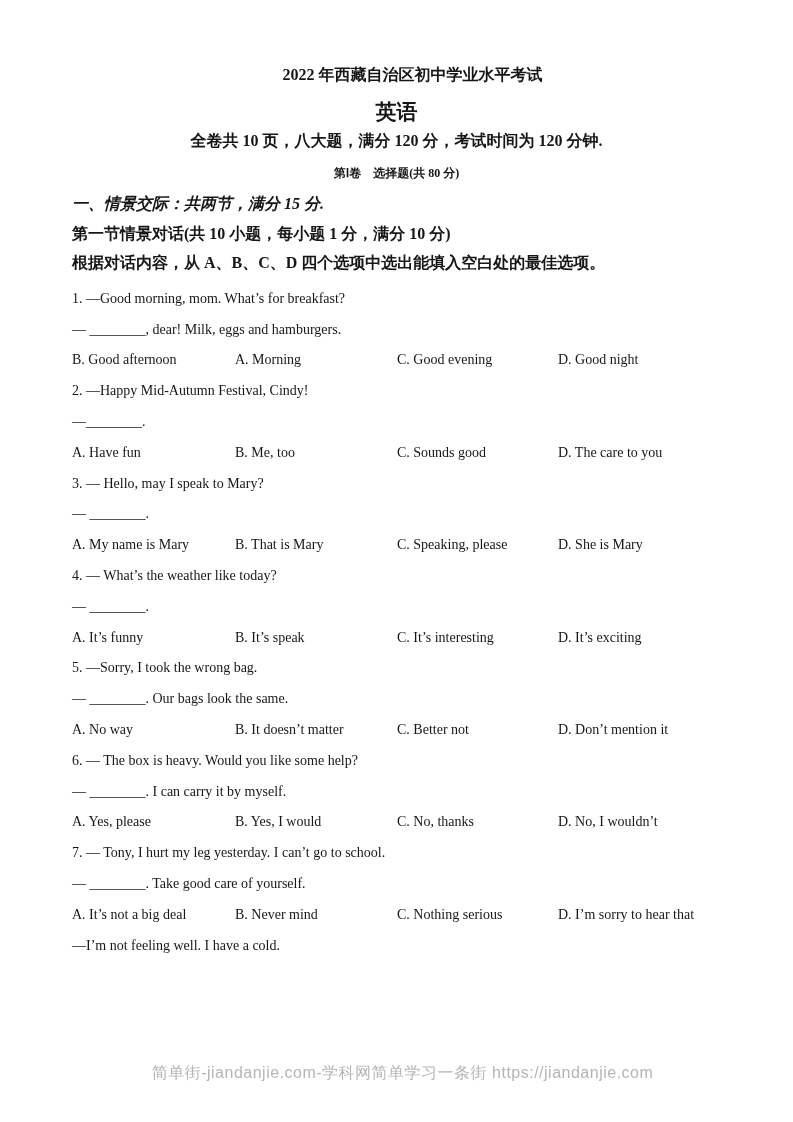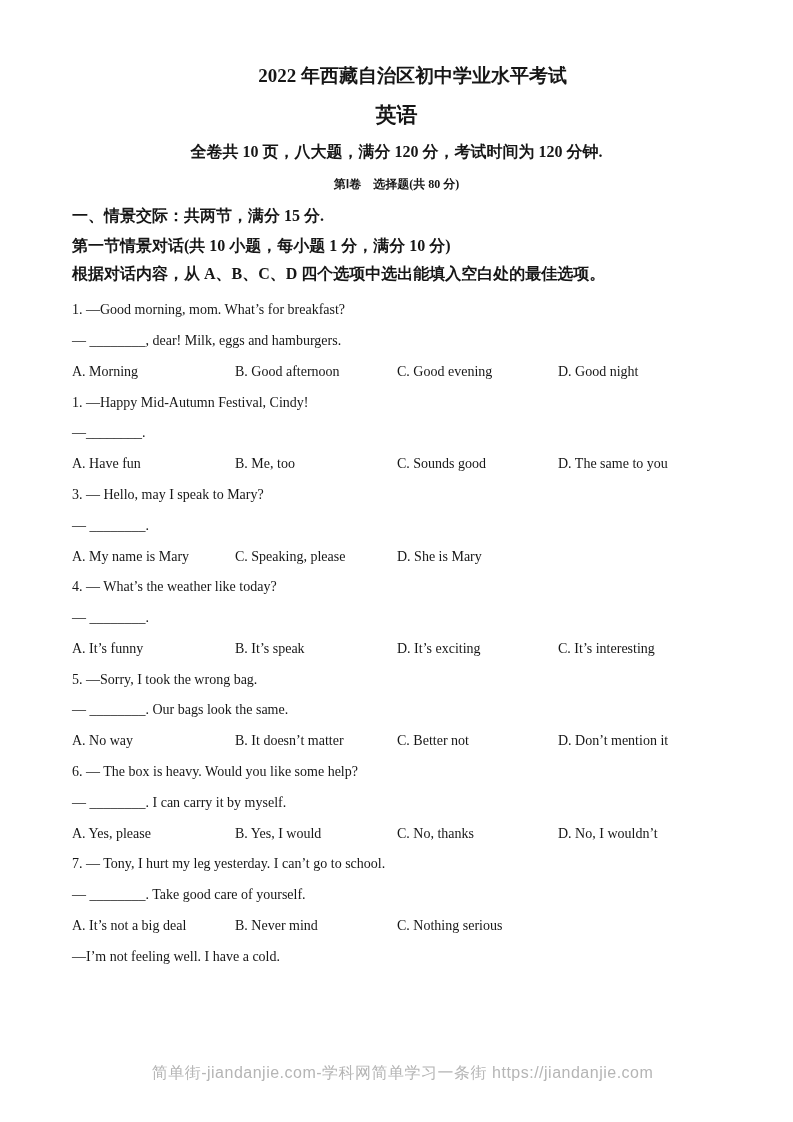--- a/index.html
+++ b/index.html
@@ -8,53 +8,53 @@
     width: 793px;
     height: 1122px;
     background: #ffffff;
     overflow: hidden;
     font-family: "Liberation Serif", serif;
     color: #161616;
   }
   .h-title {
     padding-top: 66px;
     text-align: center;
-    font-size: 19px;
+    font-size: 16px;
     font-weight: 700;
     line-height: 1.1;
     margin-left: 32px;
   }
   .h-subject {
     margin-top: 17px;
     text-align: center;
     font-size: 21px;
     font-weight: 700;
     line-height: 1.1;
   }
   .h-info {
-    margin-top: 15px;
+    margin-top: 7px;
     text-align: center;
     font-size: 16px;
     font-weight: 700;
     line-height: 1.2;
   }
   .h-part {
     margin-top: 16px;
     text-align: center;
     font-size: 12px;
     font-weight: 700;
     line-height: 1.2;
   }
   .content { padding: 0 72px; }
   .sec {
     font-size: 16px;
     font-weight: 700;
     line-height: 1.2;
   }
-  .sec.b1 { margin-top: 14px; }
+  .sec.b1 { margin-top: 14px; font-style: italic; }
   .sec.b2 { margin-top: 11px; }
   .sec.b3 { margin-top: 9px; }
   .questions {
     margin-top: 12px;
     font-size: 14px;
   }
   .q-line {
     height: 30.8px;
     line-height: 30.8px;
     white-space: nowrap;
@@ -89,53 +89,54 @@
 
   <div class="content">
     <div class="sec b1">一、情景交际：共两节，满分 15 分.</div>
     <div class="sec b2">第一节情景对话(共 10 小题，每小题 1 分，满分 10 分)</div>
     <div class="sec b3">根据对话内容，从 A、B、C、D 四个选项中选出能填入空白处的最佳选项。</div>
     <div class="questions">
         <div>
           <div class="q-line">1. —Good morning, mom. What’s for breakfast?</div>
           <div class="q-line">— ________, dear! Milk, eggs and hamburgers.</div>
           <div class="opts">
+            <div class="opt">B. Good afternoon</div>
             <div class="opt">A. Morning</div>
-            <div class="opt">B. Good afternoon</div>
             <div class="opt">C. Good evening</div>
             <div class="opt">D. Good night</div>
           </div>
         </div>
         <div>
-          <div class="q-line">1. —Happy Mid-Autumn Festival, Cindy!</div>
+          <div class="q-line">2. —Happy Mid-Autumn Festival, Cindy!</div>
           <div class="q-line">—________.</div>
           <div class="opts">
             <div class="opt">A. Have fun</div>
             <div class="opt">B. Me, too</div>
             <div class="opt">C. Sounds good</div>
-            <div class="opt">D. The same to you</div>
+            <div class="opt">D. The care to you</div>
           </div>
         </div>
         <div>
           <div class="q-line">3. — Hello, may I speak to Mary?</div>
           <div class="q-line">— ________.</div>
           <div class="opts">
             <div class="opt">A. My name is Mary</div>
+            <div class="opt">B. That is Mary</div>
             <div class="opt">C. Speaking, please</div>
             <div class="opt">D. She is Mary</div>
           </div>
         </div>
         <div>
           <div class="q-line">4. — What’s the weather like today?</div>
           <div class="q-line">— ________.</div>
           <div class="opts">
             <div class="opt">A. It’s funny</div>
             <div class="opt">B. It’s speak</div>
+            <div class="opt">C. It’s interesting</div>
             <div class="opt">D. It’s exciting</div>
-            <div class="opt">C. It’s interesting</div>
           </div>
         </div>
         <div>
           <div class="q-line">5. —Sorry, I took the wrong bag.</div>
           <div class="q-line">— ________. Our bags look the same.</div>
           <div class="opts">
             <div class="opt">A. No way</div>
             <div class="opt">B. It doesn’t matter</div>
             <div class="opt">C. Better not</div>
             <div class="opt">D. Don’t mention it</div>
@@ -151,20 +152,21 @@
             <div class="opt">D. No, I wouldn’t</div>
           </div>
         </div>
         <div>
           <div class="q-line">7. — Tony, I hurt my leg yesterday. I can’t go to school.</div>
           <div class="q-line">— ________. Take good care of yourself.</div>
           <div class="opts">
             <div class="opt">A. It’s not a big deal</div>
             <div class="opt">B. Never mind</div>
             <div class="opt">C. Nothing serious</div>
+            <div class="opt">D. I’m sorry to hear that</div>
           </div>
         </div>
         <div>
           <div class="q-line">—I’m not feeling well. I have a cold.</div>
         </div>
       </div>
   </div>
 
   <div class="footer">简单街-jiandanjie.com-学科网简单学习一条街 https://jiandanjie.com</div>
 </div>

